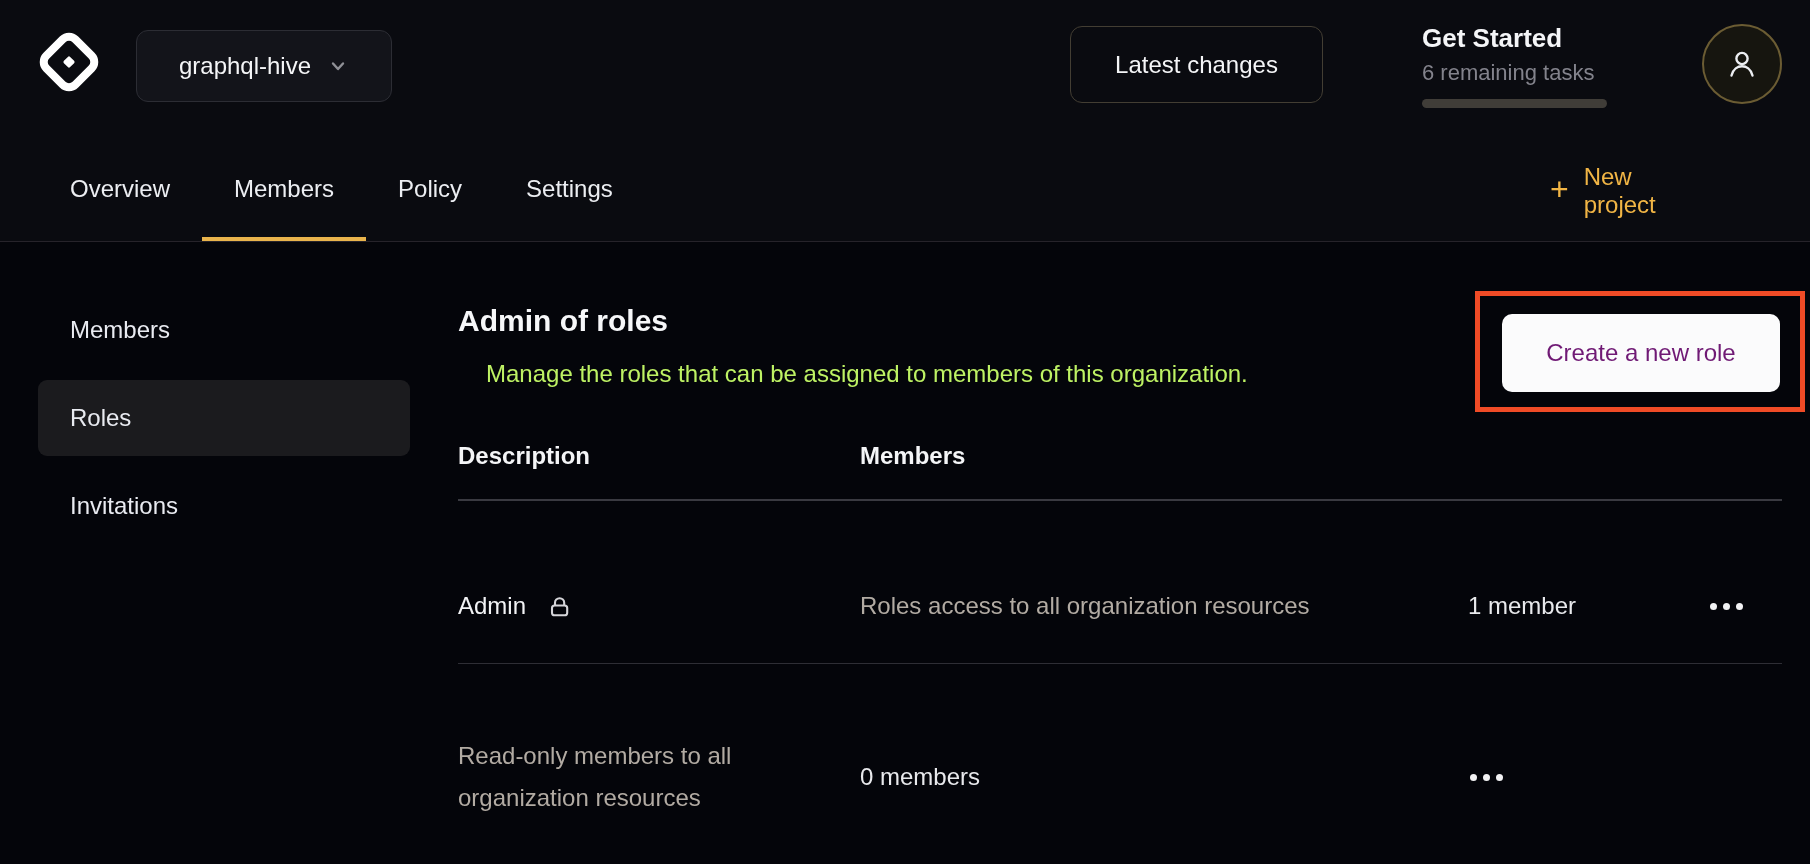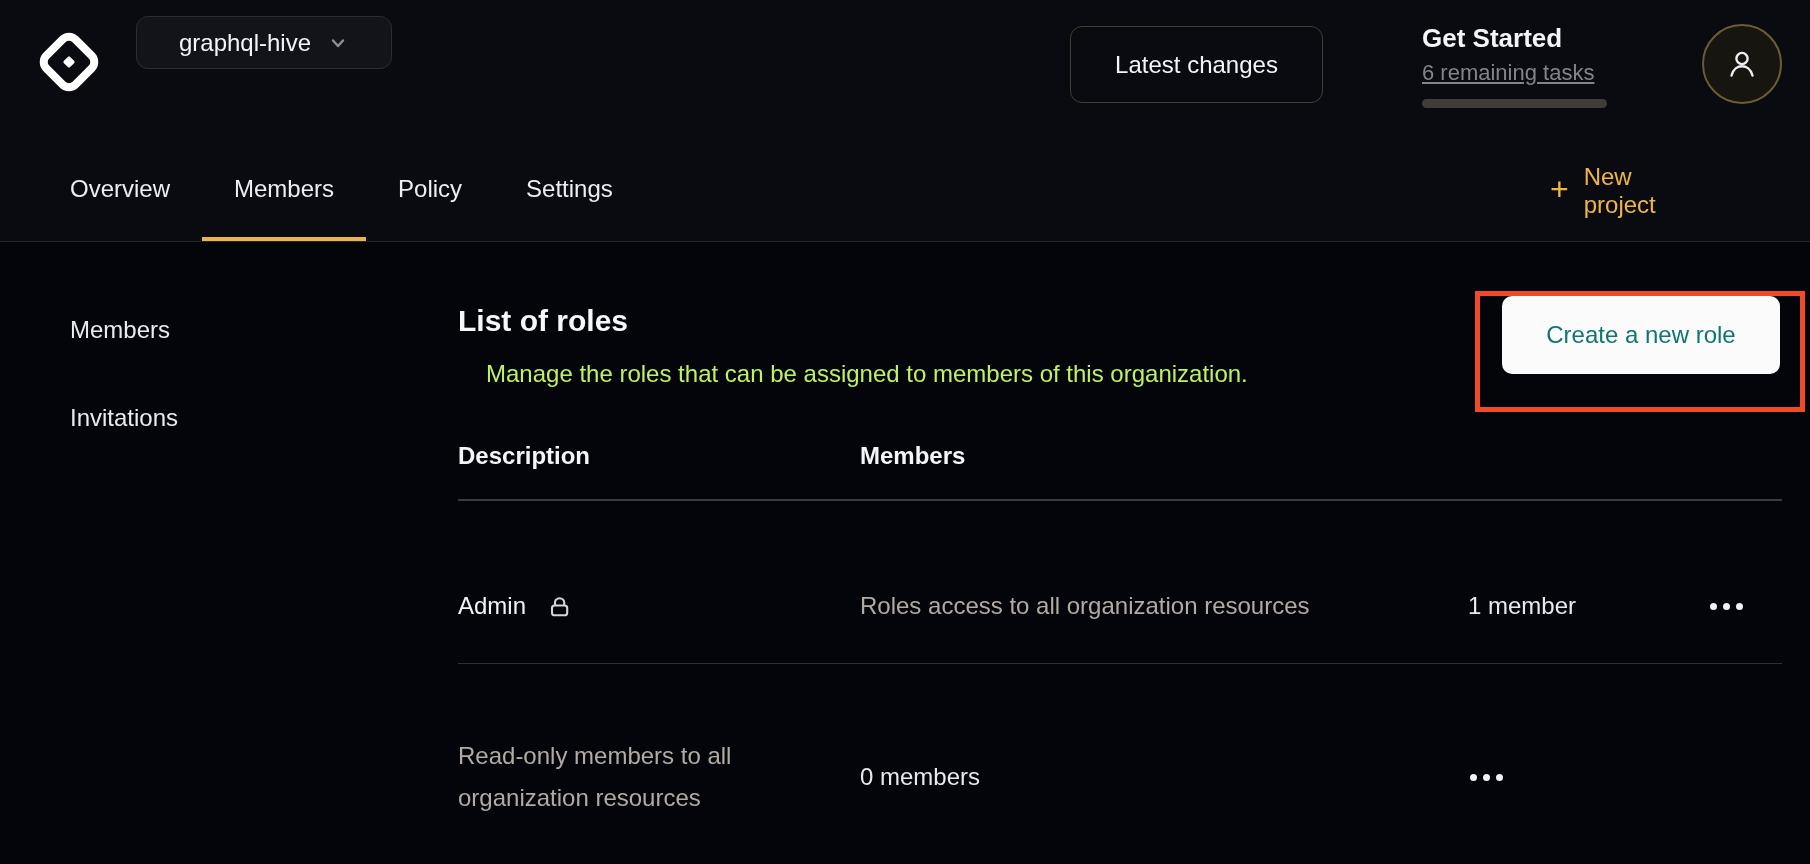--- a/index.html
+++ b/index.html
@@ -6,34 +6,34 @@
   html,body { width:1810px; height:864px; overflow:hidden; }
   body {
     font-family:"Liberation Sans","DejaVu Sans",sans-serif;
     background:#0a0b10; color:#f2f3f5; position:relative;
   }
 
   
   .topbar { position:absolute; top:0; left:0; width:1810px; height:140px; }
   .logo { position:absolute; left:36px; top:29px; width:66px; height:66px; }
   .org-select {
-    position:absolute; left:136px; top:16px; width:256px; height:53px;
+    position:absolute; left:136px; top:30px; width:256px; height:72px;
     background:#13141a; border:1px solid #2c2d34; border-radius:12px;
     display:flex; align-items:center; justify-content:center; gap:16px;
     color:#f4f5f7; font-size:24px; cursor:pointer;
   }
   .btn-latest {
     position:absolute; left:1070px; top:26px; width:253px; height:77px;
     background:transparent; border:1px solid #433e33; border-radius:12px;
     color:#f4f5f7; font-size:24px; display:flex; align-items:center; justify-content:center;
     cursor:pointer;
   }
   .get-started { position:absolute; left:1422px; top:22px; width:200px; }
   .gs-title { font-size:26px; font-weight:700; color:#f4f5f7; line-height:32px; }
-  .gs-sub { font-size:22px; color:#83838c; line-height:26px; margin-top:6px;text-decoration:underline; }
+  .gs-sub { font-size:22px; color:#83838c; line-height:26px; margin-top:6px; }
   .gs-progress { margin-top:13px; width:185px; height:9px; border-radius:5px; background:#403d38; }
   .avatar {
     position:absolute; left:1702px; top:24px; width:80px; height:80px; border-radius:50%;
     background:#16150f; border:2px solid #6b5c33;
     display:flex; align-items:center; justify-content:center; cursor:pointer;
   }
 
   
   .tabbar { position:absolute; top:140px; left:0; width:1656px; height:102px; }
   .tabbar-line { position:absolute; top:101px; left:0; width:1810px; height:1px; background:#26232a; }
@@ -80,22 +80,22 @@
   .cell-actions { display:flex; align-items:center; }
   .ellipsis-btn { display:flex; gap:6px; cursor:pointer; padding:6px 2px; background:none; border:none; }
   .ellipsis-btn i { width:7px; height:7px; border-radius:50%; background:#f2f2f4; display:block; }
 
   
   .annotation-box {
     position:absolute; left:1475px; top:291px; width:330px; height:121px;
     border:5px solid #f04b26; pointer-events:none;
   }
   .btn-create {
-    position:absolute; left:1502px; top:296px; width:278px; height:78px;
-    background:#fbfbfc; color:#0f766e; border:none; border-radius:10px;
+    position:absolute; left:1502px; top:314px; width:278px; height:78px;
+    background:#fbfbfc; color:#701a75; border:none; border-radius:10px;
     font-size:24px; font-family:inherit; cursor:pointer;
   }
 
   svg { display:block; }
 </style>
 </head>
 <body>
 
 <div class="topbar">
   <div class="logo">
@@ -143,25 +143,26 @@
     <span class="plus">+</span>
     <span>New project</span>
   </div>
   <div class="tabbar-line"></div>
 </div>
 
 <div class="content">
 
   <div class="sidebar">
     <div class="side-item">Members</div>
+    <div class="side-item active">Roles</div>
     <div class="side-item">Invitations</div>
   </div>
 
   <div class="main">
-    <h1 class="page-title">List of roles</h1>
+    <h1 class="page-title">Admin of roles</h1>
     <p class="page-sub">Manage the roles that can be assigned to members of this organization.</p>
 
     <div class="roles-table">
       <div class="t-head">
         <div>Description</div>
         <div>Members</div>
         <div></div>
       </div>
 
       <div class="t-row row-0">

